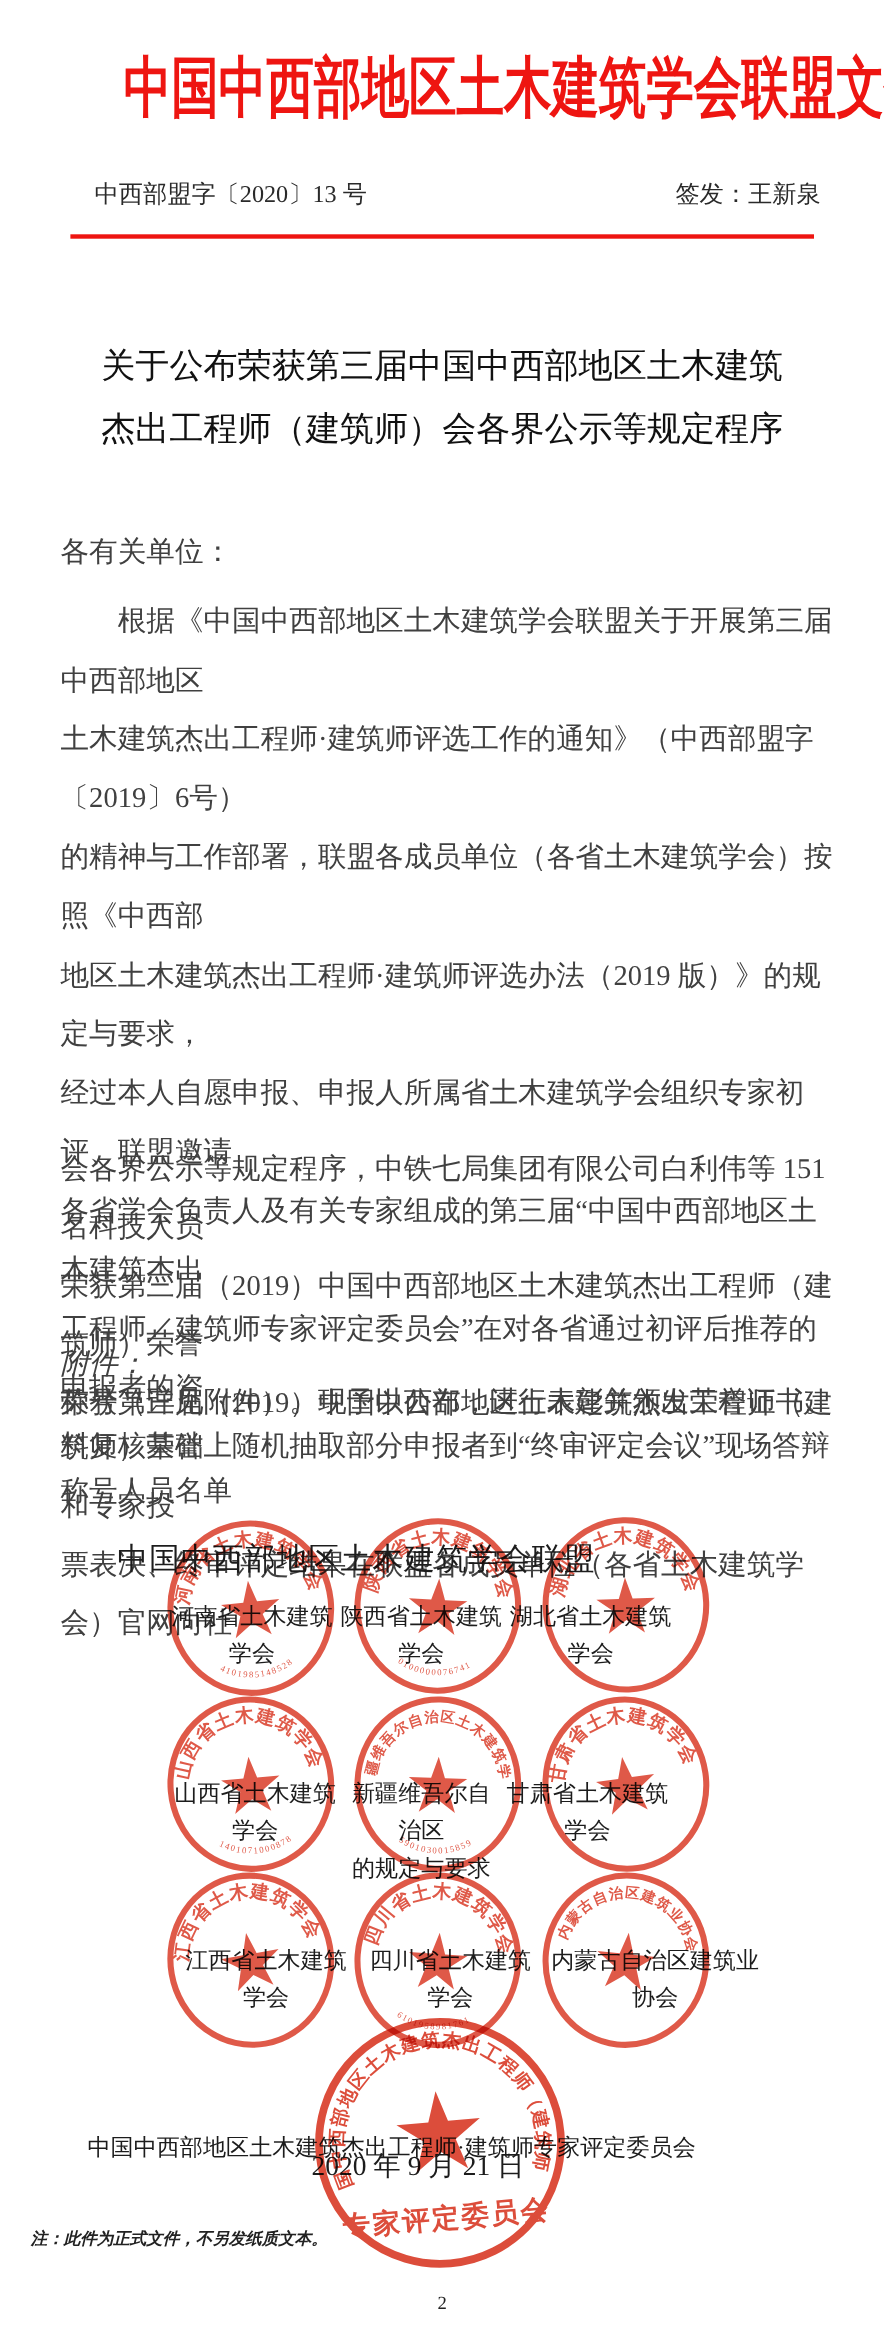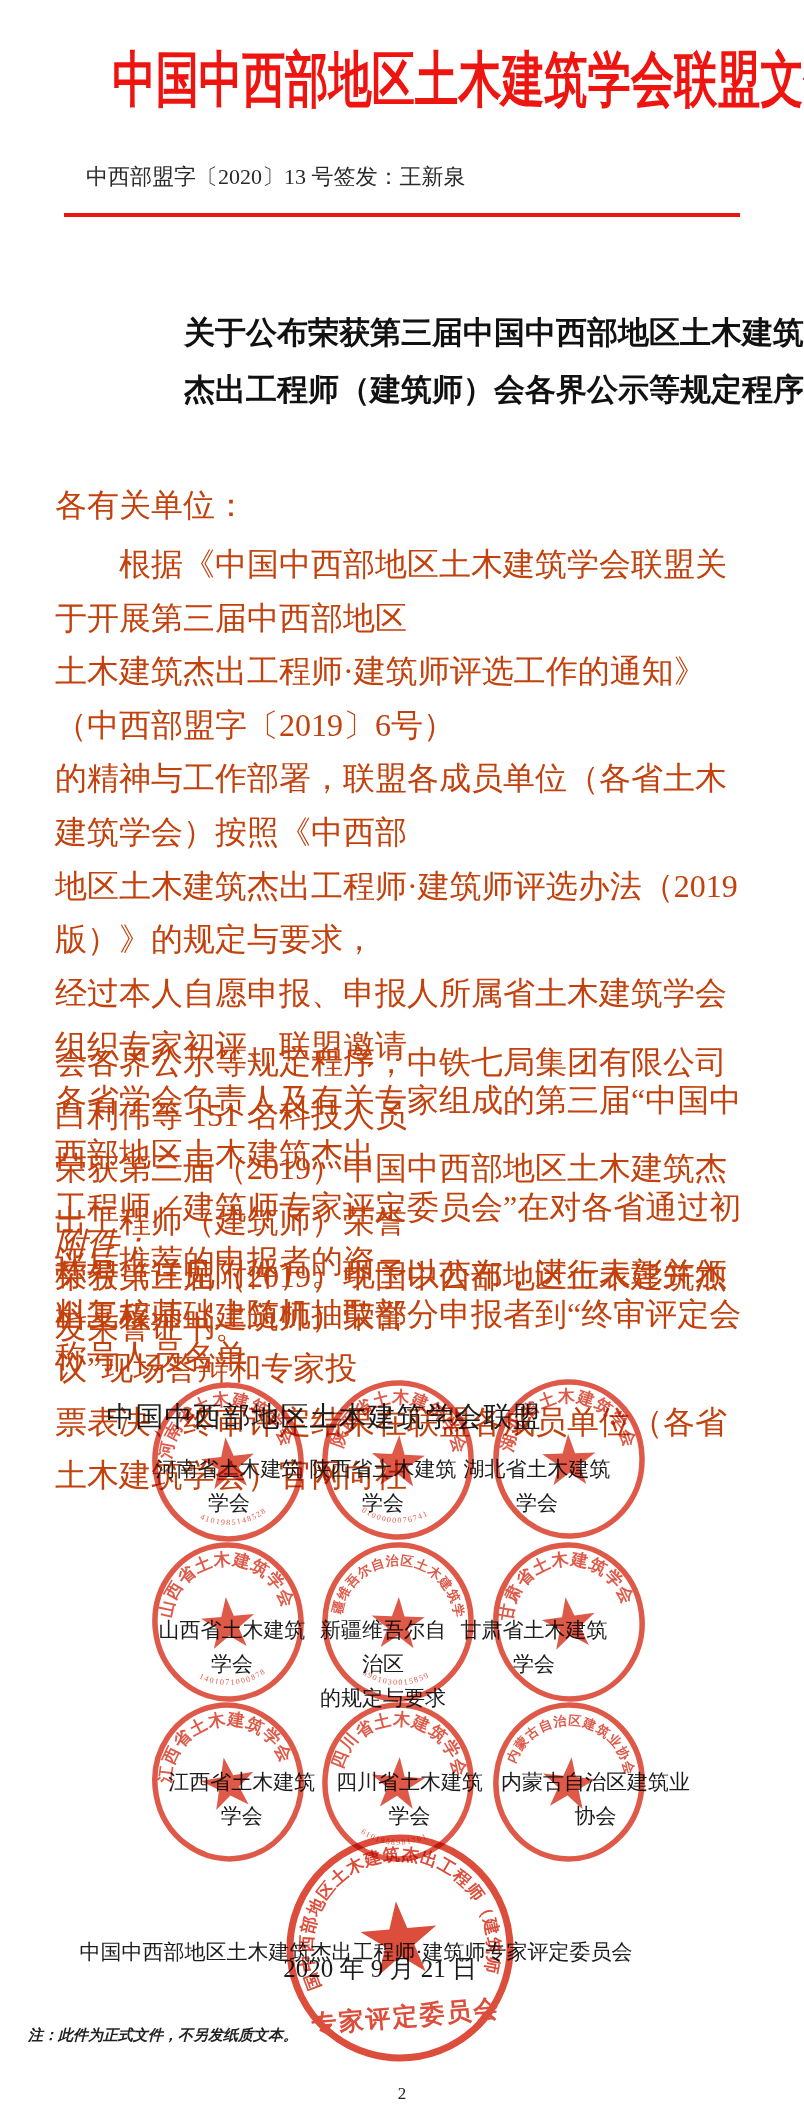--- a/index.html
+++ b/index.html
@@ -8,27 +8,27 @@
     font-family:"Liberation Serif","DejaVu Serif",serif;color:#1d1d1d;overflow:hidden;
   }
   
   #header-title{
     position:absolute;top:28px;left:0;width:804px;height:104px;line-height:104px;
     text-align:center;font-size:60px;font-weight:700;color:#ee1511;
     transform:scaleX(0.72);transform-origin:center;white-space:nowrap;
   }
   #docnum-row{
     position:absolute;top:162px;left:86px;right:58px;display:flex;
-    justify-content:flex-start;font-size:22px;color:#2a2a2a;
+    justify-content:space-between;font-size:22px;color:#2a2a2a;
   }
   #red-divider{position:absolute;top:213px;left:64px;width:676px;height:4px;background:#ee1511;}
-  #doc-title{position:absolute;top:304px;left:0;width:804px;text-align:right;
-    font-size:31px;font-weight:700;line-height:57px;color:#111;}
-  
-  .bodytext{position:absolute;left:55px;width:702px;font-size:32px;color:#c2410c;}
+  #doc-title{position:absolute;top:304px;left:0;width:804px;text-align:center;
+    font-size:31px;font-weight:400;line-height:57px;color:#111;}
+  
+  .bodytext{position:absolute;left:55px;width:702px;font-size:26px;color:#404040;}
   #salutation{top:484px;}
   #para1{top:538px;line-height:53.6px;}
   #para1 .bline:first-child{text-indent:2em;}
   #para2{top:1036px;line-height:53px;}
   #attach-label{top:1222px;font-style:italic;}
   #attach-lines{top:1256px;line-height:40px;}
   
   .overlay-text{position:absolute;z-index:2;color:#1c1c1c;}
   #alliance-name{top:1398px;left:0;width:648px;text-align:center;font-size:28px;letter-spacing:1px;}
   .label-row{display:flex;justify-content:space-between;font-size:21px;}

